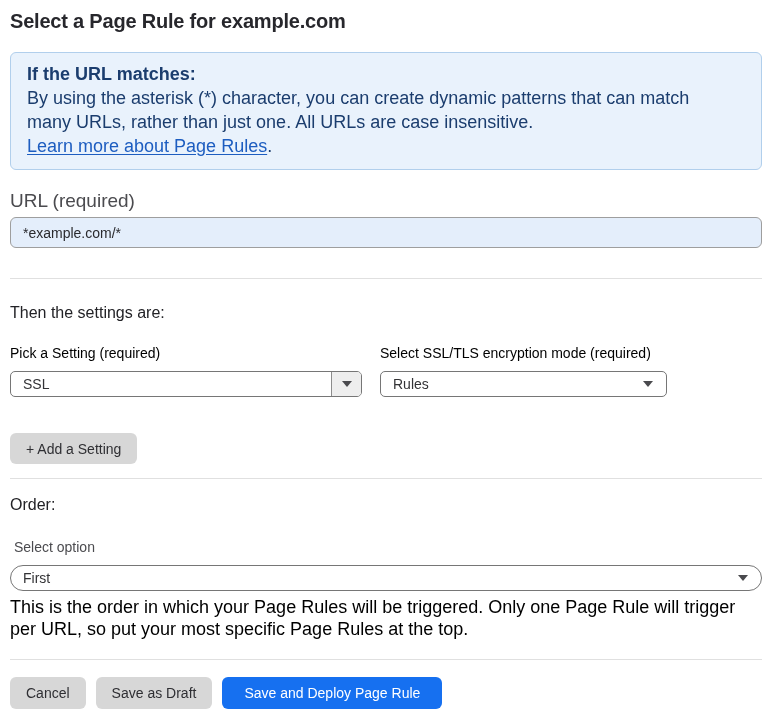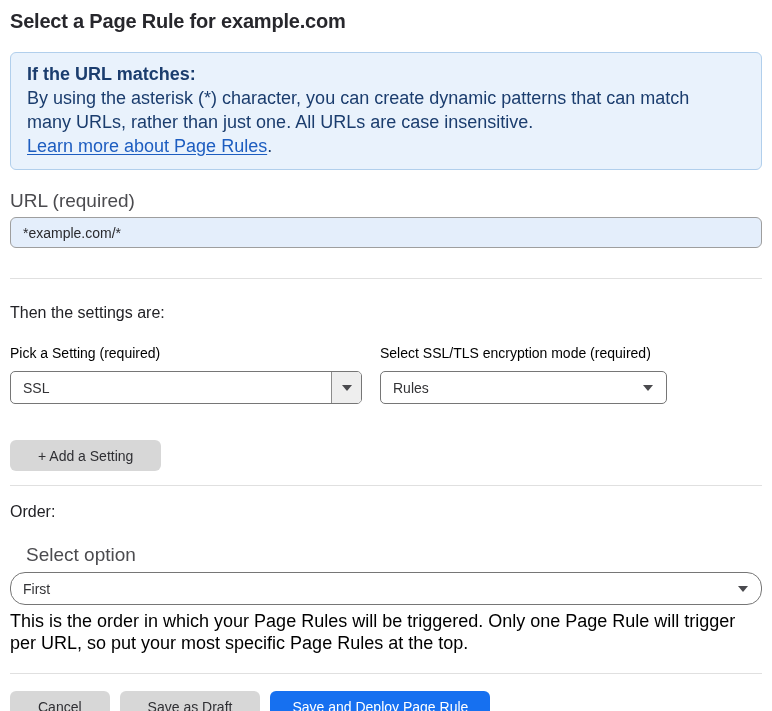--- a/index.html
+++ b/index.html
@@ -84,21 +84,21 @@
     margin: 0 0 9px 0;
     font-size: 14px;
     color: #000000;
     line-height: 17px;
   }
 
   .select {
     position: relative;
     display: flex;
     align-items: center;
-    height: 33px;
+    height: 26px;
     background: #ffffff;
     border: 1px solid #767676;
     border-radius: 5px;
     font-size: 14px;
     color: #333336;
     cursor: pointer;
     overflow: hidden;
   }
   .select-value { padding: 0 12px; flex: 1 1 auto; }
   .tri {
@@ -123,27 +123,27 @@
   .btn {
     display: inline-flex;
     align-items: center;
     justify-content: center;
     height: 32px;
     border: none;
     border-radius: 6px;
     font-family: "Liberation Sans", "DejaVu Sans", sans-serif;
     font-size: 14px;
     cursor: pointer;
-    padding: 0 28px;
+    padding: 0 16px;
   }
   .btn-gray { background: #d7d7d7; color: #2f2f33; }
   .btn-primary { background: #1670f0; color: #ffffff; padding: 0 22px; }
   .add-btn { margin-top: 36px; height: 31px; }
 
-  .order-label { display: block; margin: 24px 0 9px 16px; font-size: 19px; color: #4b4b4f; line-height: 17px; }
+  .order-label { display: block; margin: 24px 0 9px 4px; font-size: 14px; color: #4b4b4f; line-height: 17px; }
   .help-text {
     margin: 5px 0 0 0;
     font-size: 18px;
     line-height: 22px;
     color: #000000;
     max-width: 760px;
   }
 
   .footer-row { display: flex; gap: 10px; margin-top: 17px; }
 </style>

